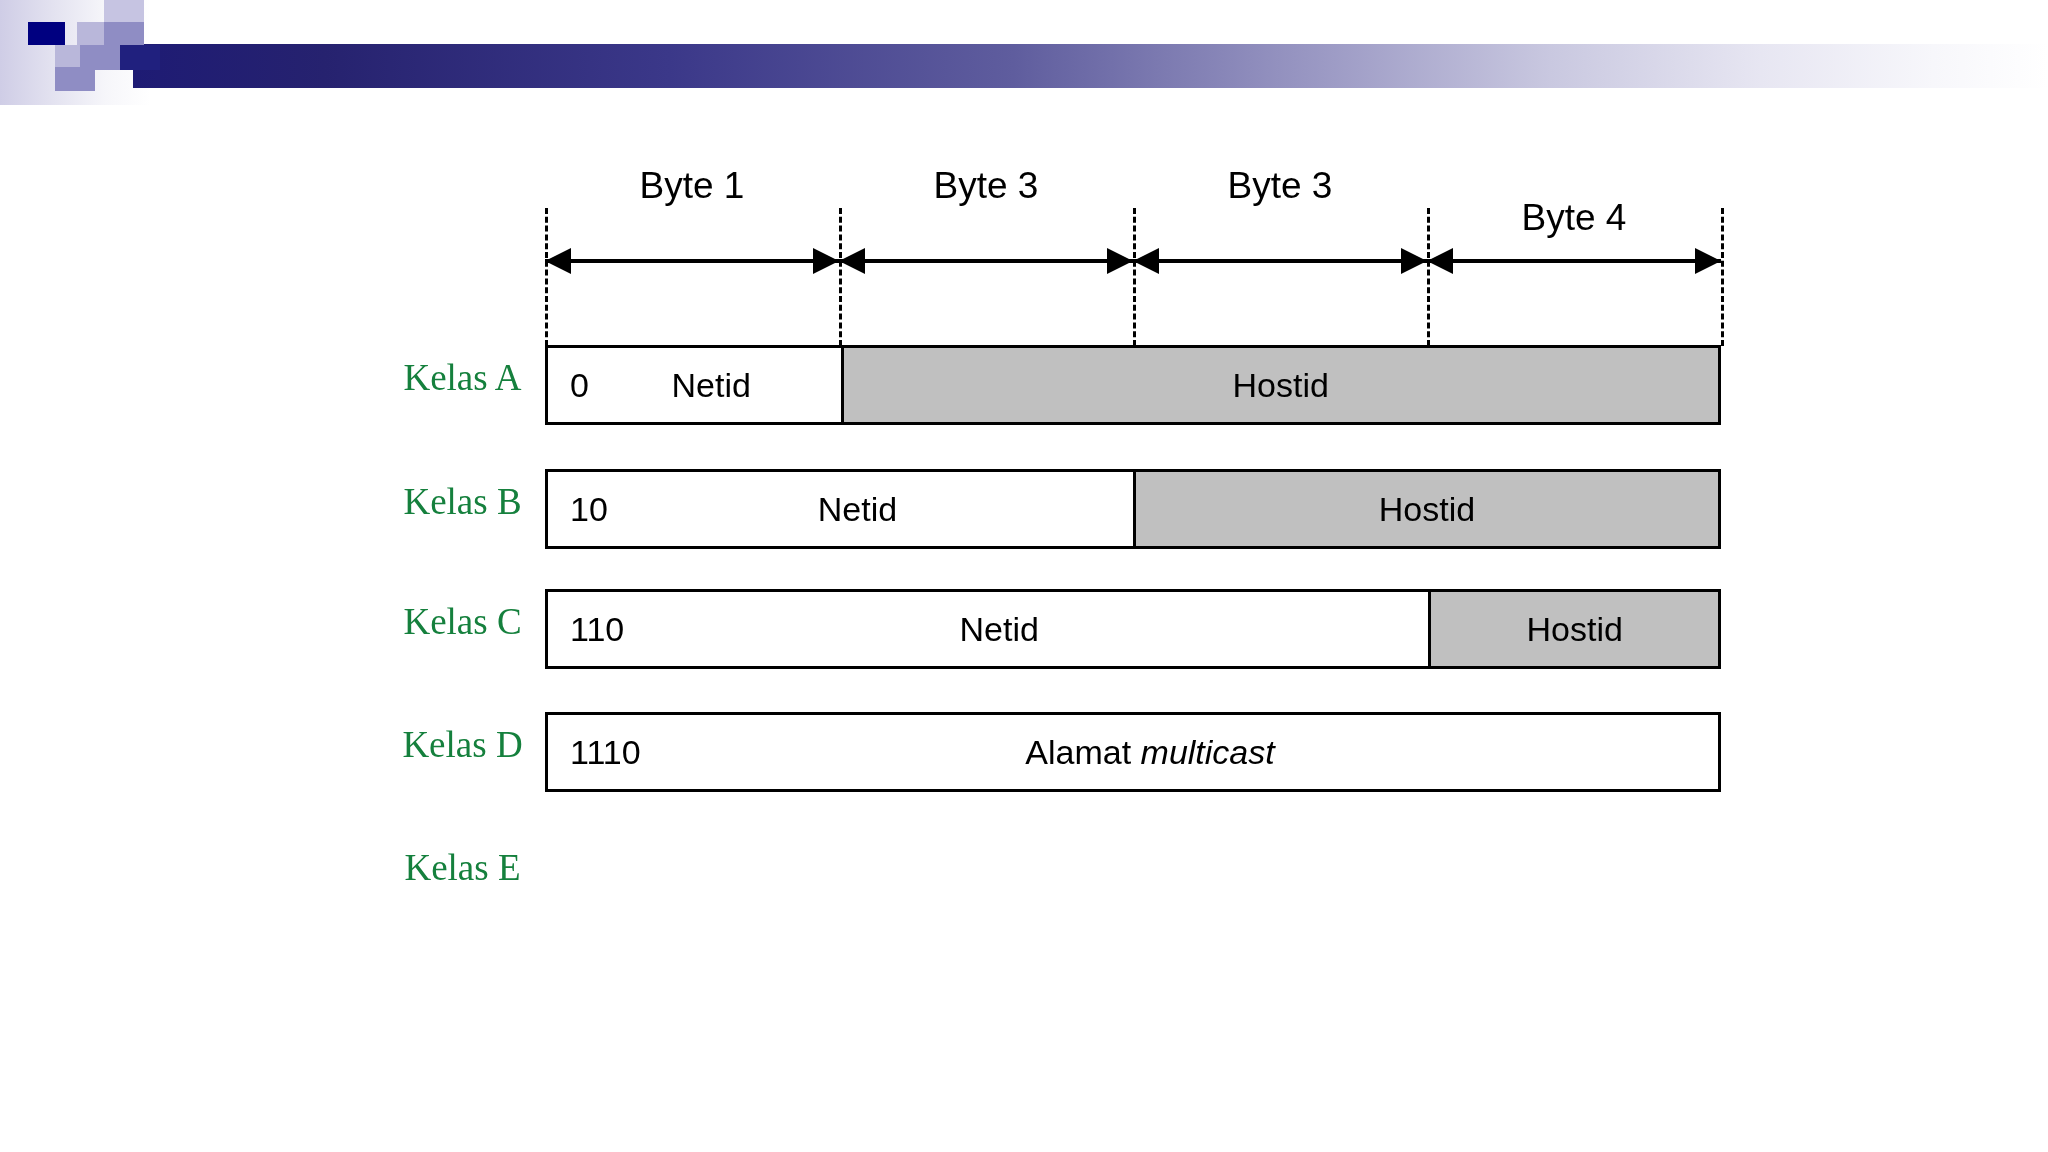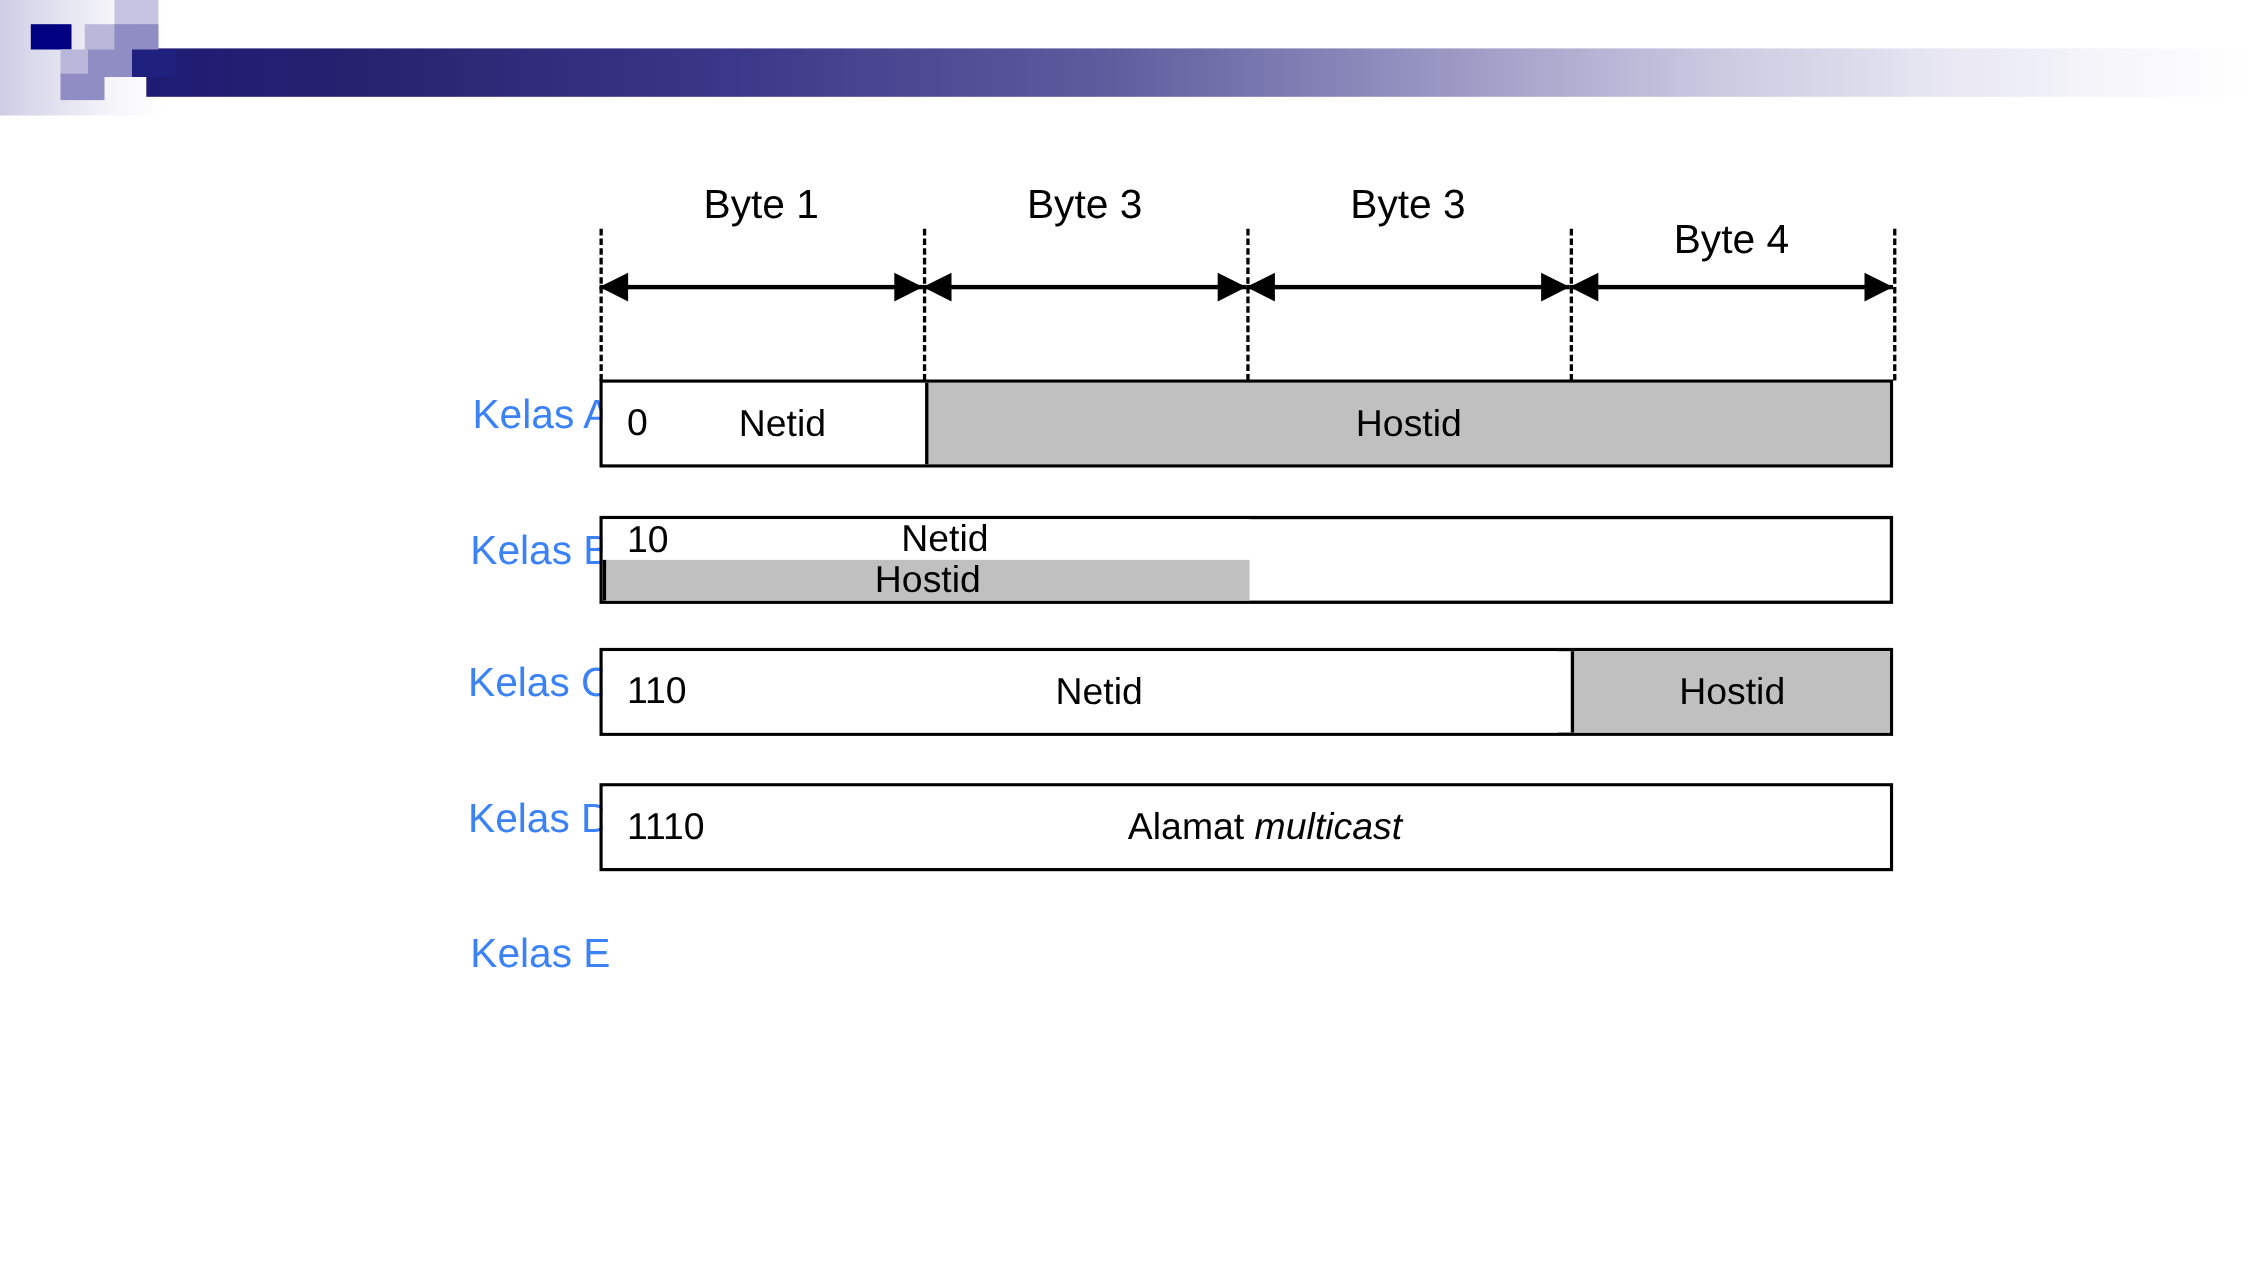--- a/index.html
+++ b/index.html
@@ -68,23 +68,24 @@
   }
   .ah-right{
     border-top:13px solid transparent;
     border-bottom:13px solid transparent;
     border-left:26px solid #000000;
   }
 
   
   .row-label{
     position:absolute;
-    width:185px;text-align:right;
-    font-size:37px;color:#3b82f6;
+    width:185px;text-align:center;
+    font-size:37px;color:#15803d;
     white-space:nowrap;
+    font-family:Liberation Serif, serif;
   }
   .bar{
     position:absolute;
     display:flex;
     box-sizing:border-box;
     border:3px solid #000000;
   }
   .cell{
     position:relative;
     box-sizing:border-box;
@@ -162,21 +163,21 @@
     <div class="cell white" style="width:294px;">
       <span class="bits">0</span>
       <span class="cell-title shift">Netid</span>
     </div>
     <div class="cell gray sep-left" style="width:882px;">
       <span class="cell-title">Hostid</span>
     </div>
   </div>
 
   <div class="row-label" style="left:370px;top:480px;">Kelas B</div>
-  <div class="bar" style="left:545px;top:469px;width:1176px;height:80px;flex-direction:column;">
+  <div class="bar" style="left:545px;top:469px;width:1176px;height:80px;">
     <div class="cell white" style="width:588px;">
       <span class="bits">10</span>
       <span class="cell-title shift">Netid</span>
     </div>
     <div class="cell gray sep-left" style="width:588px;">
       <span class="cell-title">Hostid</span>
     </div>
   </div>
 
   <div class="row-label" style="left:370px;top:600px;">Kelas C</div>

